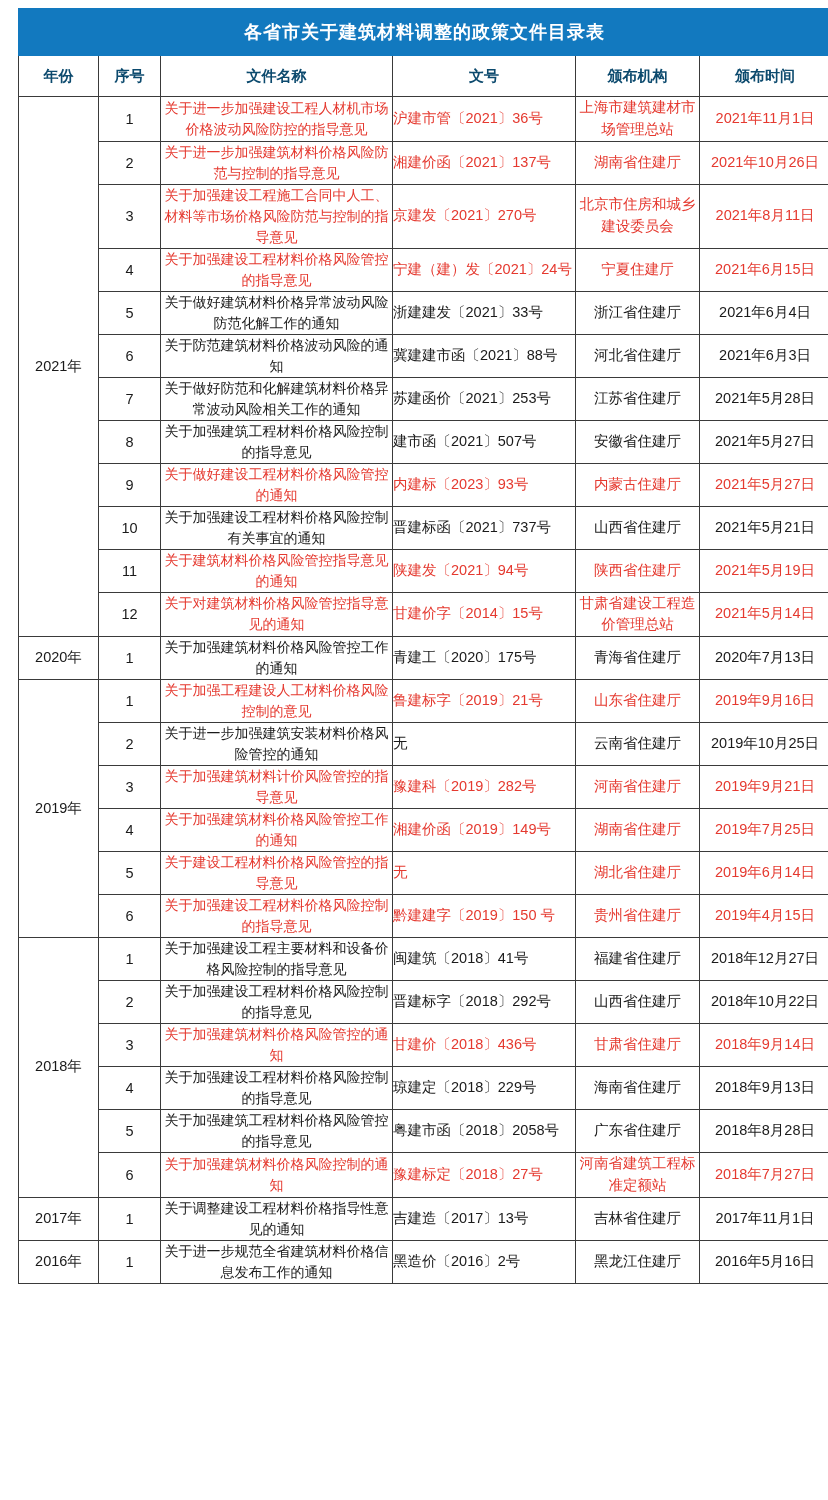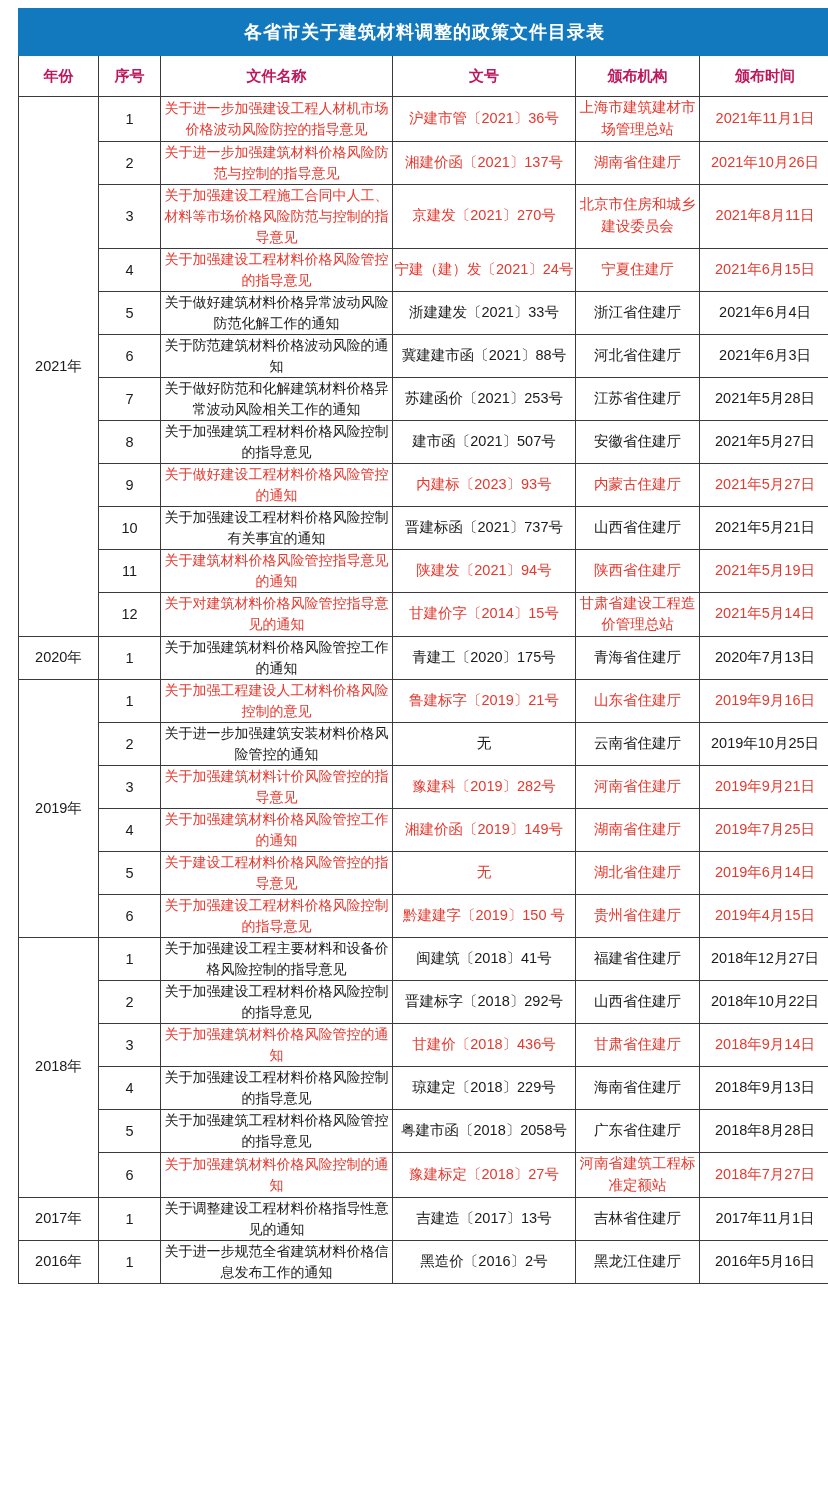--- a/index.html
+++ b/index.html
@@ -42,21 +42,21 @@
     letter-spacing: 1px;
     text-align: center;
     height: 46px;
     border: 1px solid #1279bf !important;
   }
 
   
   .hdr {
     font-size: 15px;
     font-weight: bold;
-    color: #be185d;
+    color: #0c4a6e;
     text-align: center;
     height: 40px;
     background: #ffffff;
     font-family: Liberation Mono, monospace;
   }
 
   
   .c-year {
     text-align: center;
     font-size: 14.5px;
@@ -69,21 +69,21 @@
     color: #1a1a1a;
   }
   .c-name {
     text-align: center;
     font-size: 14px;
     line-height: 1.5;
     padding: 5px 5px;
     color: #1a1a1a;
   }
   .c-num {
-    text-align: center;
+    text-align: left;
     font-size: 14.5px;
     line-height: 1.5;
     padding: 5px 4px;
     color: #1a1a1a;
   }
   .c-org {
     text-align: center;
     font-size: 14.5px;
     line-height: 1.5;
     padding: 5px 3px;

